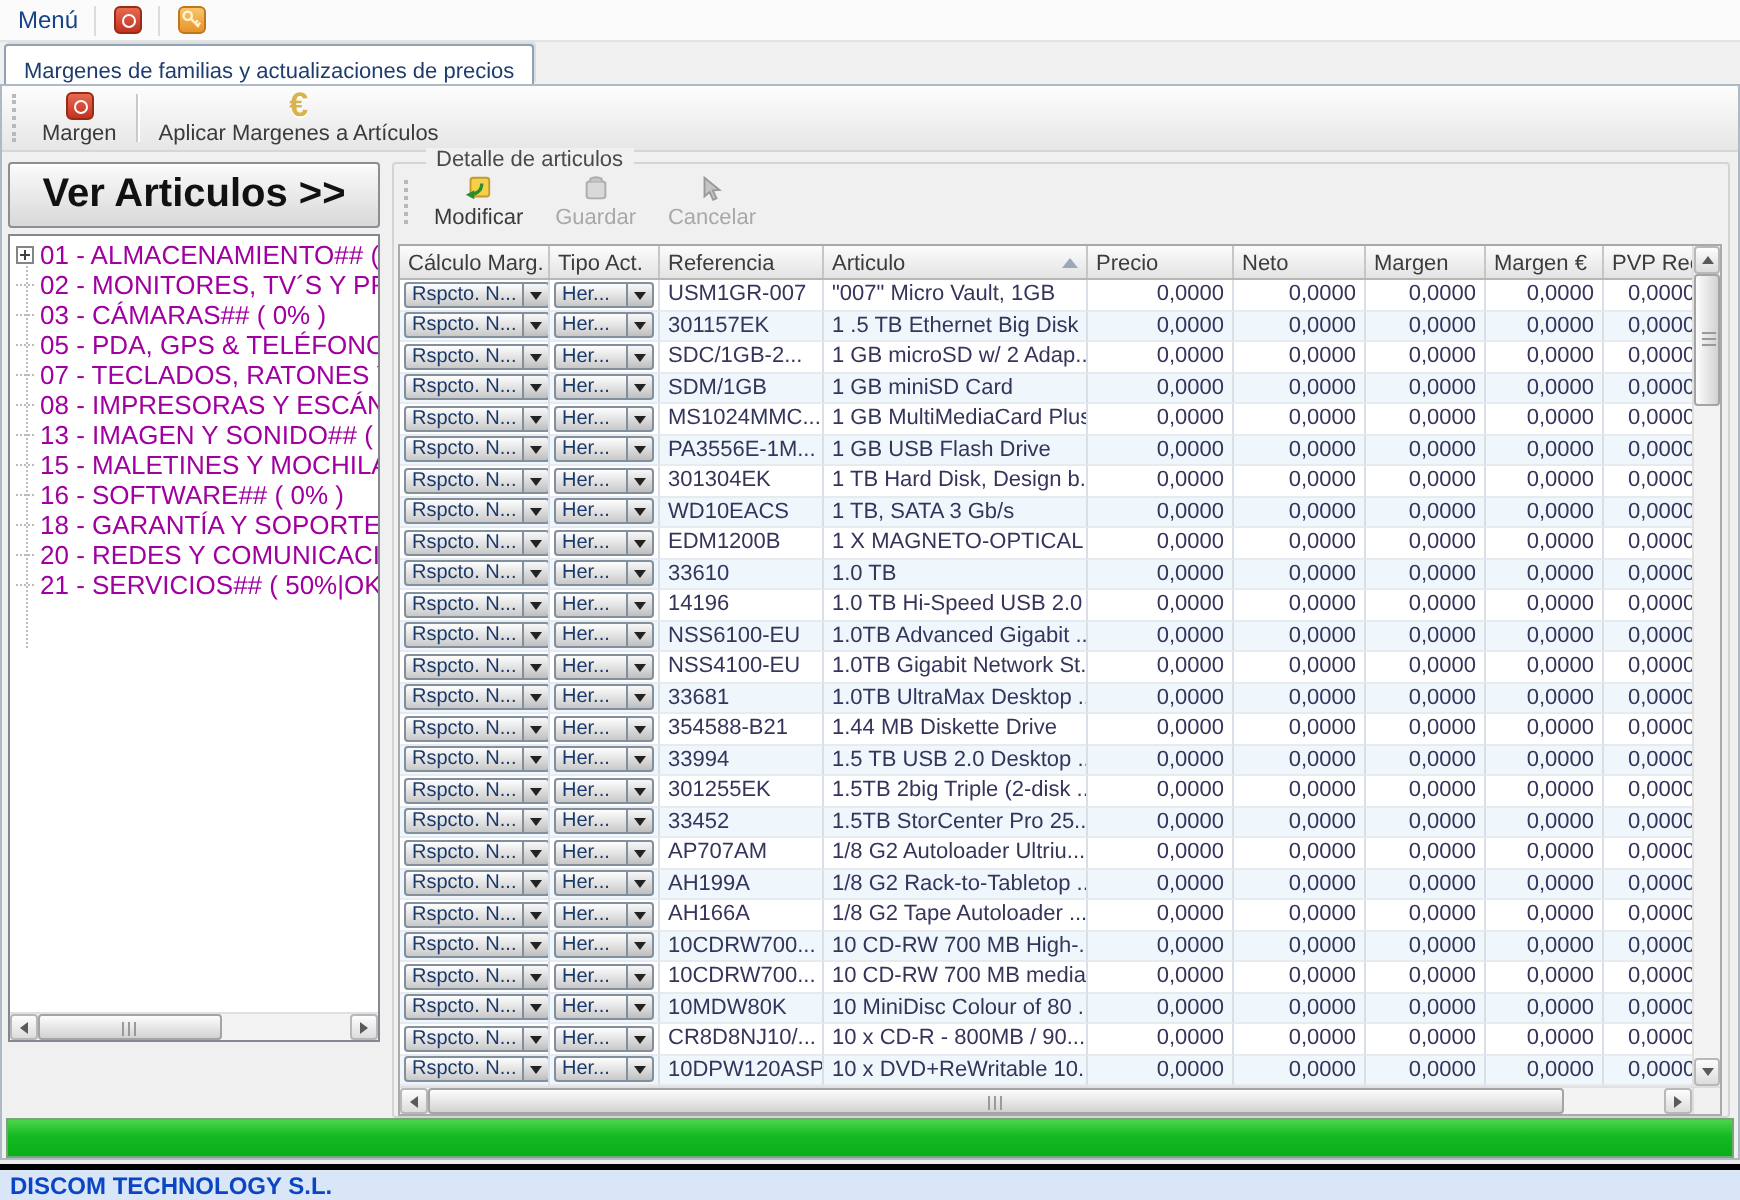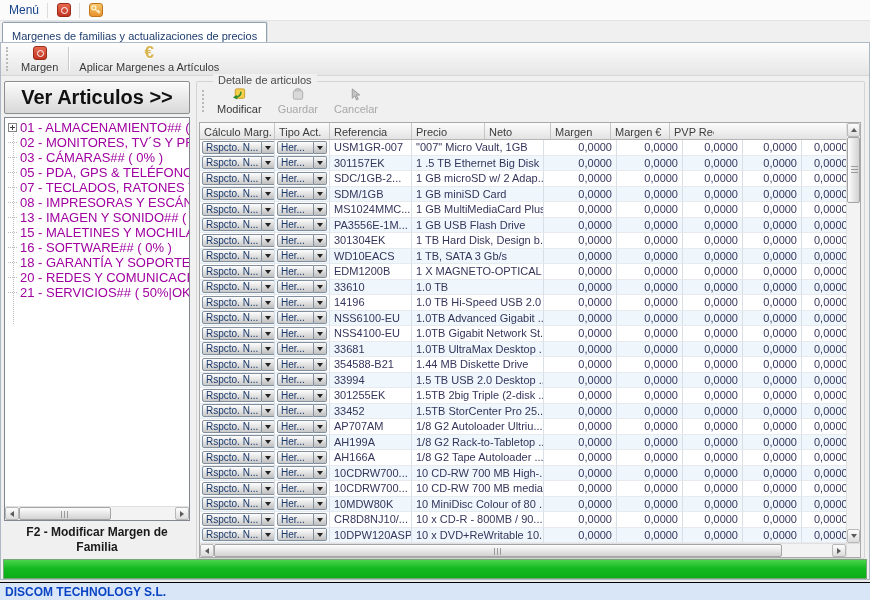--- a/index.html
+++ b/index.html
@@ -134,21 +134,21 @@
   .g-vscroll .thumb-v { height:66px; }
   .g-hscroll { left:0; bottom:0; right:14px; }
   .g-hscroll .thumb-h { width:88%; }
   .g-corner { position:absolute; right:0; bottom:0; width:14px; height:14px; background:#F0F0F0;
     border-left:1px solid #DDD; border-top:1px solid #DDD; }
 
   
   .progress { position:absolute; left:2px; top:516px; width:864px; height:20px;
     border:1px solid #78A478; background:linear-gradient(#4CD44C 0%,#14BA21 45%,#0AAE18 100%); }
   .statusbar { position:absolute; left:0; top:582px; width:870px; height:18px; background:#D9E6F8;
-    border-top:1px solid #000000; display:flex; align-items:center; padding-left:5px; }
+    border-top:3px solid #000000; display:flex; align-items:center; padding-left:5px; }
   .company { font-weight:bold; font-size:12px; color:#0B45C4; }
 </style>
 </head>
 <body>
 
 <div class="menubar">
   <span class="menu-label">Menú</span>
   <span class="vsep"></span>
   <span class="icon-btn">
     <span class="power-icon"></span>
@@ -258,24 +258,20 @@
           <span class="tri-l"></span>
         </span>
       <span class="thumb-h"></span>
       <span class="track"></span>
       <span class="sbtn">
           <span class="tri-r"></span>
         </span>
     </div>
   </div>
 
-  <div class="f2-hint">
-    <div>F2 - Modificar Margen de</div>
-    <div>Familia</div>
-  </div>
 
   <div class="groupbox">
     <span class="groupbox-label">Detalle de articulos</span>
 
     <div class="inner-toolbar">
       <span class="grip"></span>
       <div class="tbtn">
         <svg class="ico16" viewBox="0 0 16 16">
           <rect x="4" y="2" width="10" height="10" rx="1.5" fill="#F6D04A" stroke="#C49A28"></rect>
           <path d="M10 5 C10 9 7 11 3.5 11" stroke="#2E8B2E" stroke-width="1.8" fill="none"></path>
@@ -301,20 +297,24 @@
     <div class="grid">
       <div class="g-head">
         <div class="h-cell c0">
             <span>Cálculo Marg.</span>
           </div>
         <div class="h-cell c1">
             <span>Tipo Act.</span>
           </div>
         <div class="h-cell c2">
             <span>Referencia</span>
+          </div>
+        <div class="h-cell c3">
+            <span>Articulo</span>
+            <span class="sort-asc"></span>
           </div>
         <div class="h-cell c4">
             <span>Precio</span>
           </div>
         <div class="h-cell c5">
             <span>Neto</span>
           </div>
         <div class="h-cell c6">
             <span>Margen</span>
           </div>

